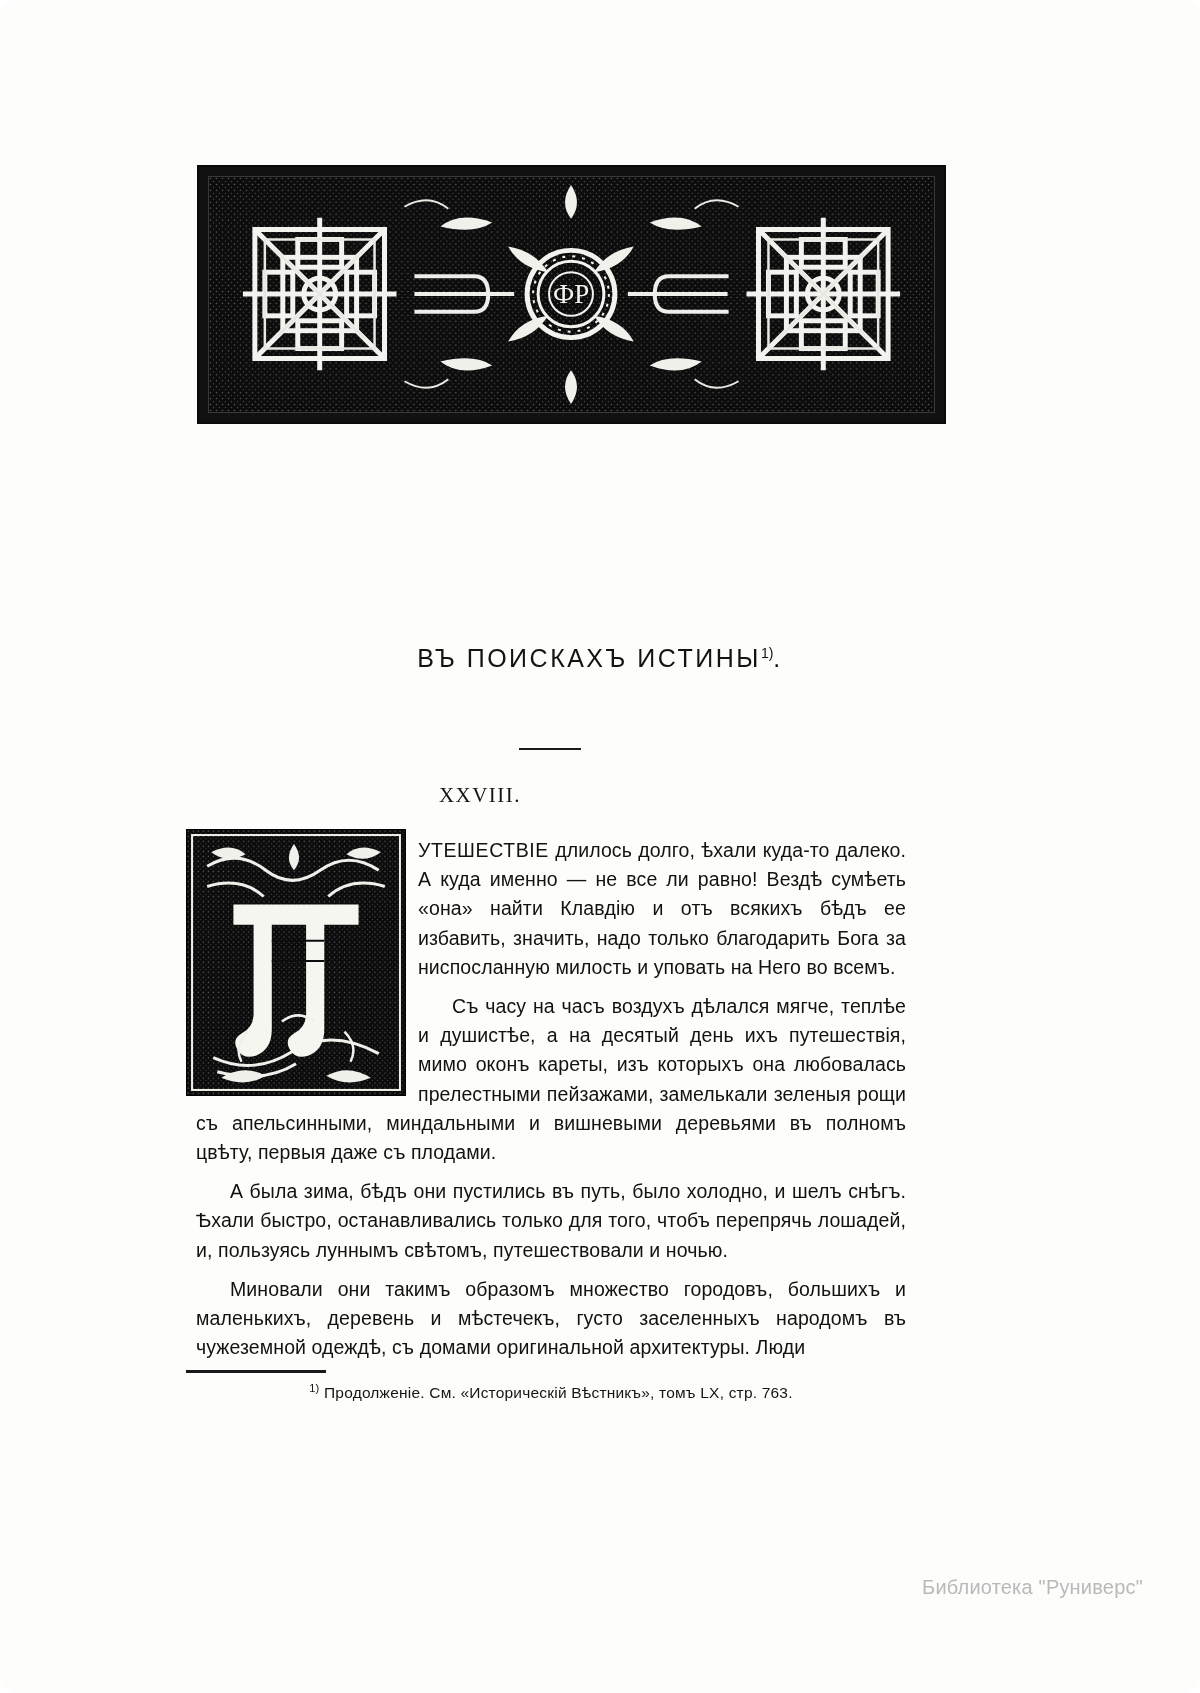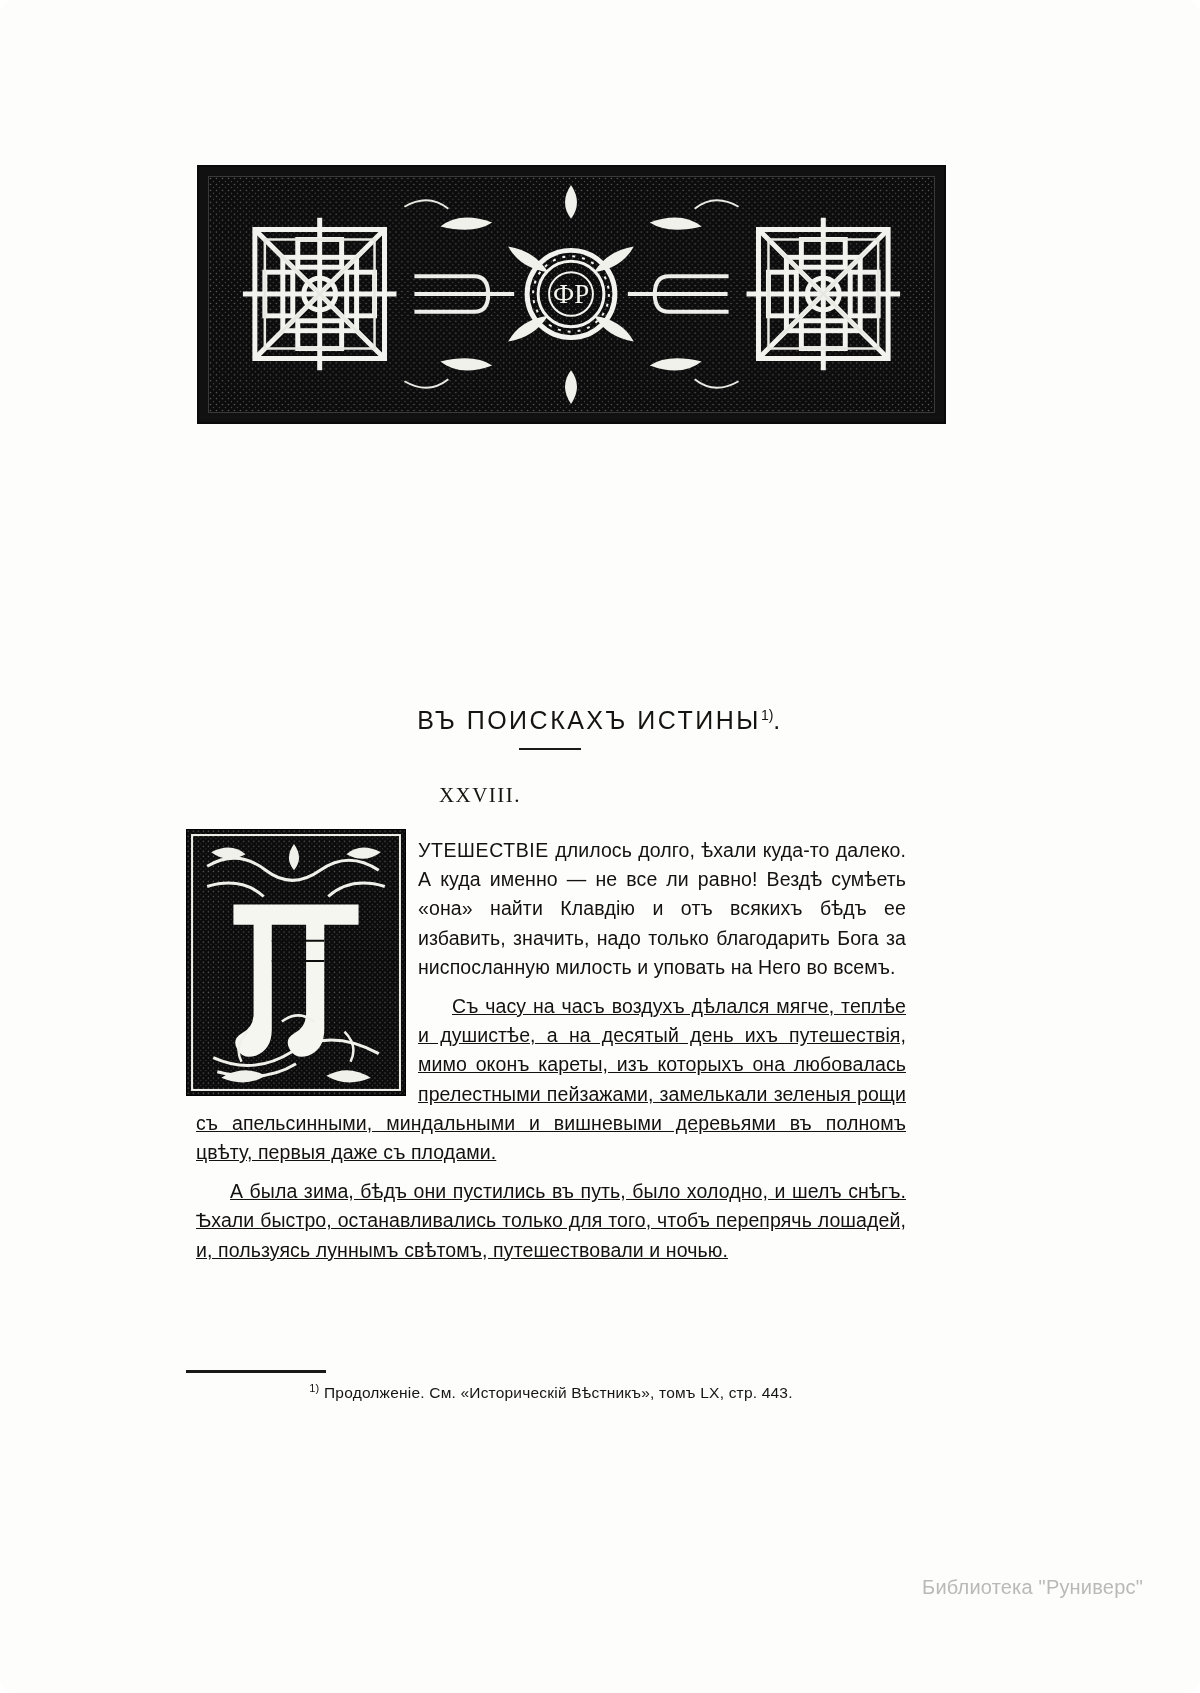--- a/index.html
+++ b/index.html
@@ -32,21 +32,21 @@
     position: absolute;
     inset: 9px;
     border: 1px solid #3a3a3a;
   }
   .hp-svg { display: block; width: 100%; height: 100%; }
 
   
   .title {
     position: absolute;
     left: 0;
-    top: 706px;
+    top: 644px;
     width: 1200px;
     text-align: center;
     font-family: "Liberation Sans", sans-serif;
     font-size: 25px;
     letter-spacing: 2.5px;
     color: #15130f;
     font-weight: 400;
   }
   .title .fn {
     font-size: 14px;
@@ -82,21 +82,21 @@
     top: 826px;
     width: 730px;
     font-size: 19.5px;
     line-height: 29.2px;
     color: #141210;
     text-align: justify;
     font-family: "Liberation Sans", sans-serif;
     letter-spacing: 0.1px;
   }
   .body-block p { margin: 10px; }
-  .indent { text-indent: 34px; text-decoration: underline; }
+  .indent { text-indent: 34px; }
 
   
   .dropcap {
     float: left;
     width: 218px;
     height: 265px;
     margin: 3px 12px 4px 0;
     background: #0d0d0d;
     border: 1px solid #000;
     position: relative;
@@ -267,23 +267,24 @@
         <g stroke="#f0f0eb" stroke-width="2.5" fill="none">
           <path d="M60 200 q-14 14 -6 30 M156 200 q14 14 6 30"></path>
           <path d="M94 190 q16 -12 32 0"></path>
         </g>
       </svg>
     </div>
 
     <p><span class="smallcaps">УТЕШЕСТВІЕ</span><span> длилось долго, ѣхали куда-то далеко. А куда именно — не все ли равно! Вездѣ сумѣеть «она» найти Клавдію и отъ всякихъ бѣдъ ее избавить, значить, надо только благодарить Бога за ниспосланную милость и уповать на Него во всемъ.</span></p>
     <p class="indent">Съ часу на часъ воздухъ дѣлался мягче, теплѣе и душистѣе, а на десятый день ихъ путешествія, мимо оконъ кареты, изъ которыхъ она любовалась прелестными пейзажами, замелькали зеленыя рощи съ апельсинными, миндальными и вишневыми деревьями въ полномъ цвѣту, первыя даже съ плодами.</p>
     <p class="indent">А была зима, бѣдъ они пустились въ путь, было холодно, и шелъ снѣгъ. Ѣхали быстро, останавливались только для того, чтобъ перепрячь лошадей, и, пользуясь луннымъ свѣтомъ, путешествовали и ночью.</p>
+    <p class="indent">Миновали они такимъ образомъ множество городовъ, большихъ и маленькихъ, деревень и мѣстечекъ, густо заселенныхъ народомъ въ чужеземной одеждѣ, съ домами оригинальной архитектуры. Люди</p>
   </div>
 
   <div class="footnote-rule"></div>
   <div class="footnote">
     <sup>1)</sup>
-    <span>Продолженіе. См. «Историческій Вѣстникъ», томъ LX, стр. 443.</span>
+    <span>Продолженіе. См. «Историческій Вѣстникъ», томъ LX, стр. 763.</span>
   </div>
 
   <div class="watermark">Библиотека "Руниверс"</div>
 
 </div>
 
 </body></html>

